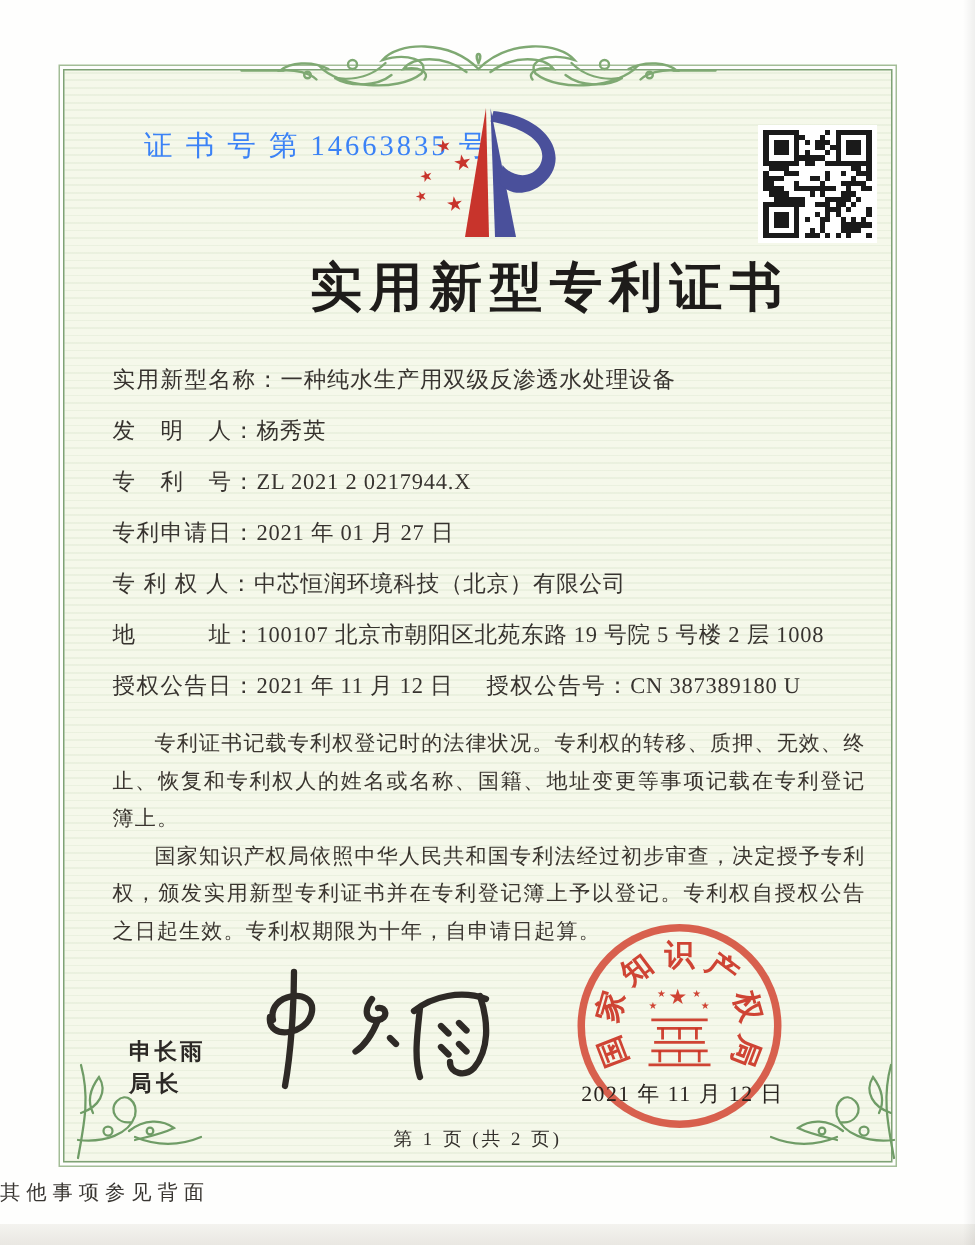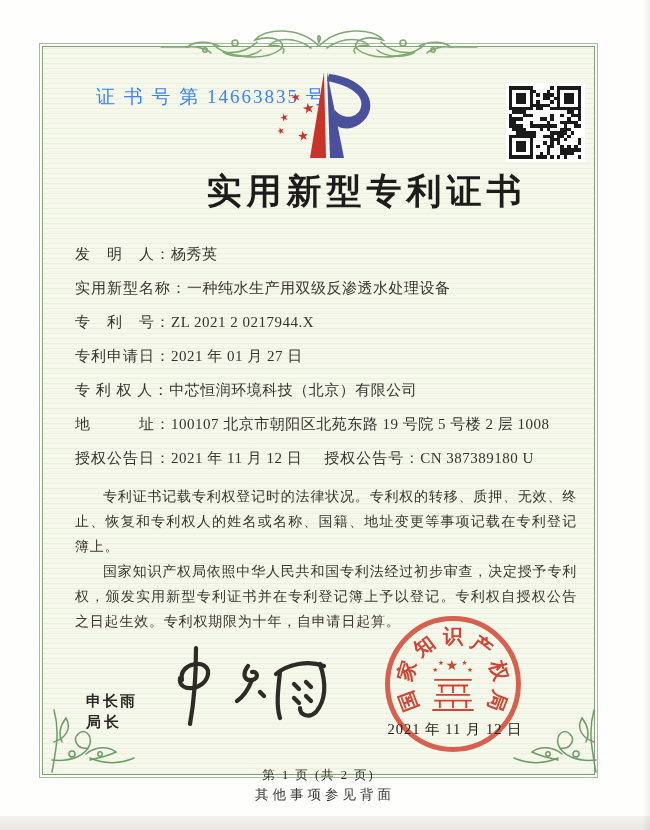--- a/index.html
+++ b/index.html
@@ -67,22 +67,22 @@
   .seal-char:nth-child(4){transform:rotate(0deg)    translateY(-48px);}
   .seal-char:nth-child(5){transform:rotate(37deg)   translateY(-48px);}
   .seal-char:nth-child(6){transform:rotate(74deg)   translateY(-48px);}
   .seal-char:nth-child(7){transform:rotate(111deg)  translateY(-48px);}
   .emblem{position:absolute;left:50%;top:50%;transform:translate(-50%,-46%);}
 
   .seal-date{left:380px;top:720px;width:150px;text-align:center;
     font-size:14.5px;letter-spacing:1px;color:#27221e;z-index:4;}
 
   .page-info{left:42px;top:751px;width:553px;text-align:center;
-    font-size:12.5px;letter-spacing:2px;color:#33302c;margin-top:16px;}
-  .back-note{left:0;top:786px;width:650px;text-align:center;
+    font-size:12.5px;letter-spacing:2px;color:#33302c;}
+  .back-note{left:0;top:786px;width:650px;text-align:left;
     font-size:13.5px;letter-spacing:4px;color:#383531;}
 
   .garland{left:159px;top:20px;z-index:2;}
   .corner-ornament{z-index:2;}
   .corner-left{left:46px;top:702px;}
   .corner-right{left:510px;top:702px;transform:scaleX(-1);}
 
   .logo{left:250px;top:64px;}
   .qr{left:504px;top:83px;width:82px;height:79px;}
   .qr svg{width:100%;height:100%;}
@@ -299,24 +299,24 @@
         <rect x="0" y="14" width="7" height="7"></rect>
         <rect x="1" y="15" width="5" height="5" fill="#fff"></rect>
         <rect x="2" y="16" width="3" height="3" fill="#1a1a1a"></rect>
       </g>
     </svg></div>
 
 <div class="abs title">实用新型专利证书</div>
 
 <div class="abs fields">
   <div class="frow">
+    <span class="flabel">实用新型名称：</span><span class="fvalue">一种纯水生产用双级反渗透水处理设备</span>
+  </div>
+  <div class="frow">
     <span class="flabel">发　明　人：</span><span class="fvalue">杨秀英</span>
-  </div>
-  <div class="frow">
-    <span class="flabel">实用新型名称：</span><span class="fvalue">一种纯水生产用双级反渗透水处理设备</span>
   </div>
   <div class="frow">
     <span class="flabel">专　利　号：</span><span class="fvalue">ZL 2021 2 0217944.X</span>
   </div>
   <div class="frow">
     <span class="flabel">专利申请日：</span><span class="fvalue">2021 年 01 月 27 日</span>
   </div>
   <div class="frow">
     <span class="flabel">专 利 权 人：</span><span class="fvalue">中芯恒润环境科技（北京）有限公司</span>
   </div>

